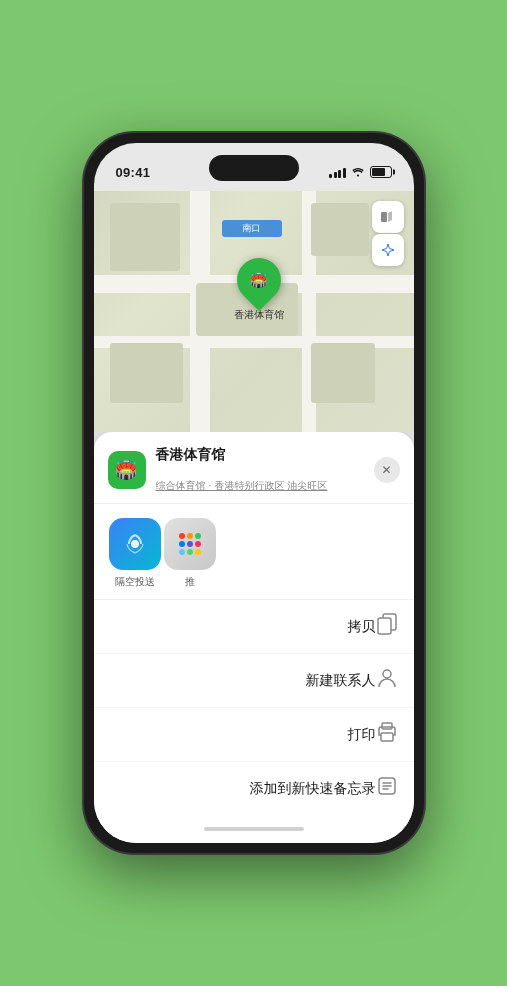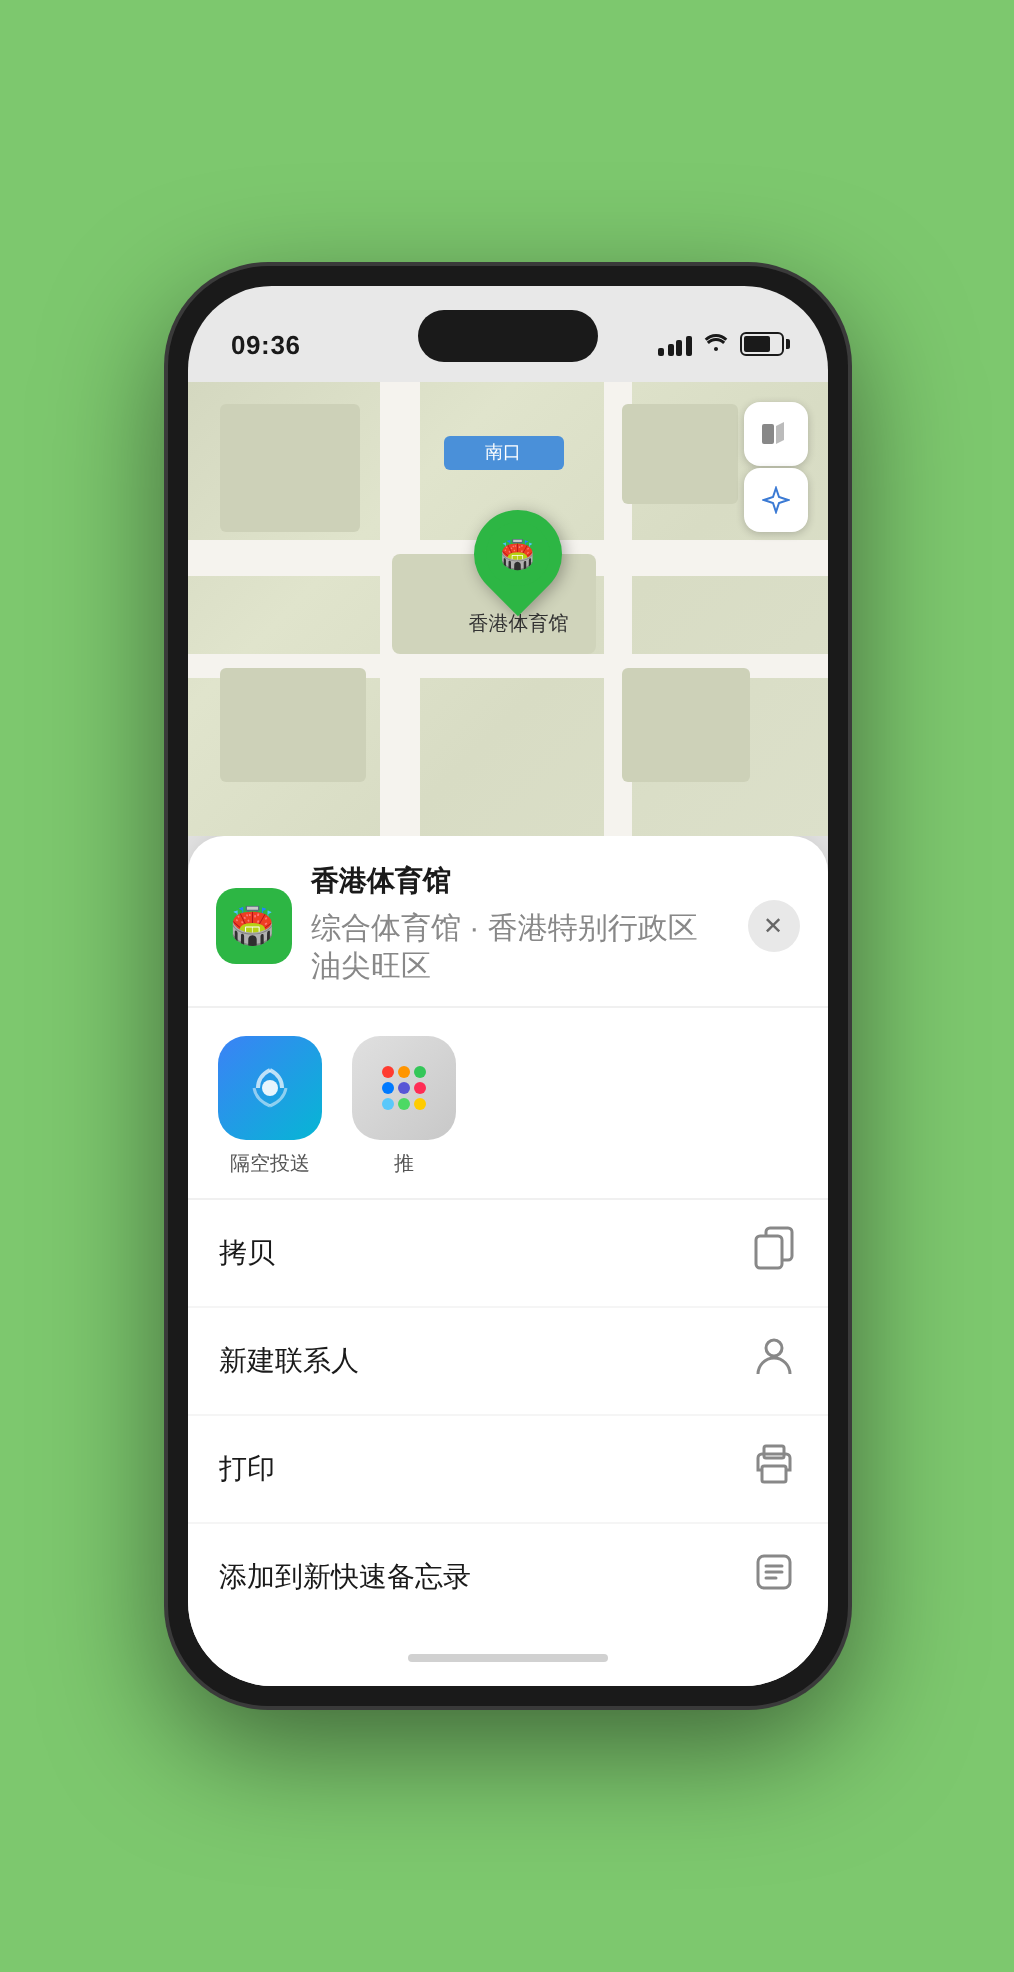--- a/index.html
+++ b/index.html
@@ -242,41 +242,41 @@
       font-size: 18px;
       flex-shrink: 0;
     }
     .venue-info { flex: 1; }
     .venue-name {
       font-size: 14px;
       font-weight: 600;
       color: #1a1a1a;
     }
     .venue-desc {
-      font-size: 15px;
+      font-size: 10px;
       color: #888;
-      margin-top: 5px;
+      margin-top: 15px;
+      text-decoration: underline;
     }
     .close-btn {
       width: 26px;
       height: 26px;
       background: #e8e8e8;
       border-radius: 50%;
       display: flex;
       align-items: center;
       justify-content: center;
       font-size: 12px;
       color: #666;
       cursor: pointer;
       flex-shrink: 0;
     }
     
     .share-row {
       display: flex;
-      gap: 12px;
       padding: 14px 14px 10px;
       overflow-x: auto;
       border-bottom: 1px solid #f0f0f0;
     }
     .share-item {
       display: flex;
       flex-direction: column;
       align-items: center;
       gap: 5px;
       min-width: 55px;
@@ -336,21 +336,21 @@
       outline: 2.5px solid #ff3b30;
       border-radius: 16px;
     }
     
     .action-list {
       padding: 0;
     }
     .action-item {
       display: flex;
       align-items: center;
-      justify-content: space-between;
+      justify-content: flex-end;
       padding: 13px 16px;
       border-bottom: 1px solid #f5f5f5;
     }
     .action-item:last-child { border-bottom: none; }
     .action-label {
       font-size: 14px;
       color: #1a1a1a;
     }
     .action-icon {
       font-size: 18px;
@@ -388,21 +388,21 @@
     }
   </style>
 </head>
 <body>
 
 <div class="phone-frame">
   <div class="phone-screen">
     <div class="dynamic-island"></div>
 
     <div class="status-bar">
-      <span class="status-time">09:36</span>
+      <span class="status-time">09:41</span>
       <div class="status-icons">
         <div class="signal-bars">
           <div class="signal-bar" style="height:4px"></div>
           <div class="signal-bar" style="height:6px"></div>
           <div class="signal-bar" style="height:8px"></div>
           <div class="signal-bar" style="height:10px"></div>
         </div>
         <span class="wifi-icon">
           <svg width="14" height="11" viewBox="0 0 14 11">
             <path d="M7 8.5c.55 0 1 .45 1 1s-.45 1-1 1-1-.45-1-1 .45-1 1-1z" fill="#1a1a1a"></path>

